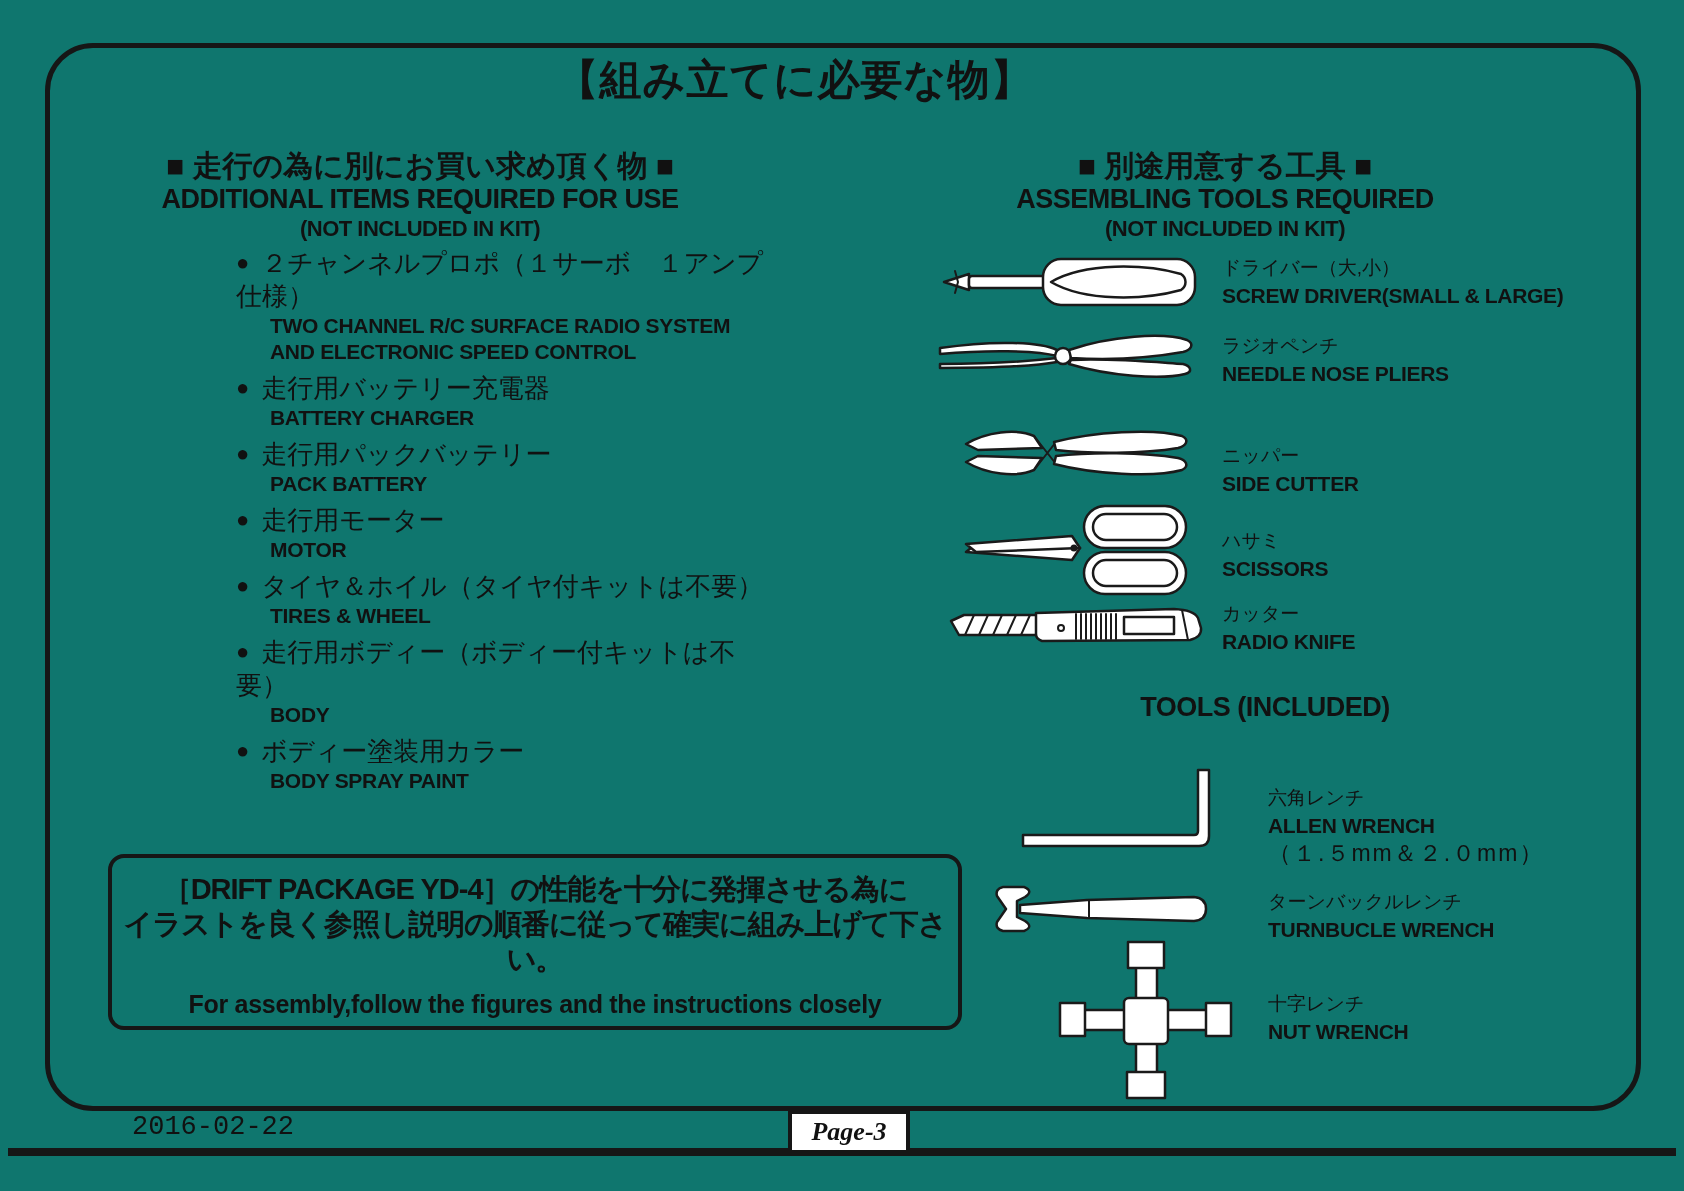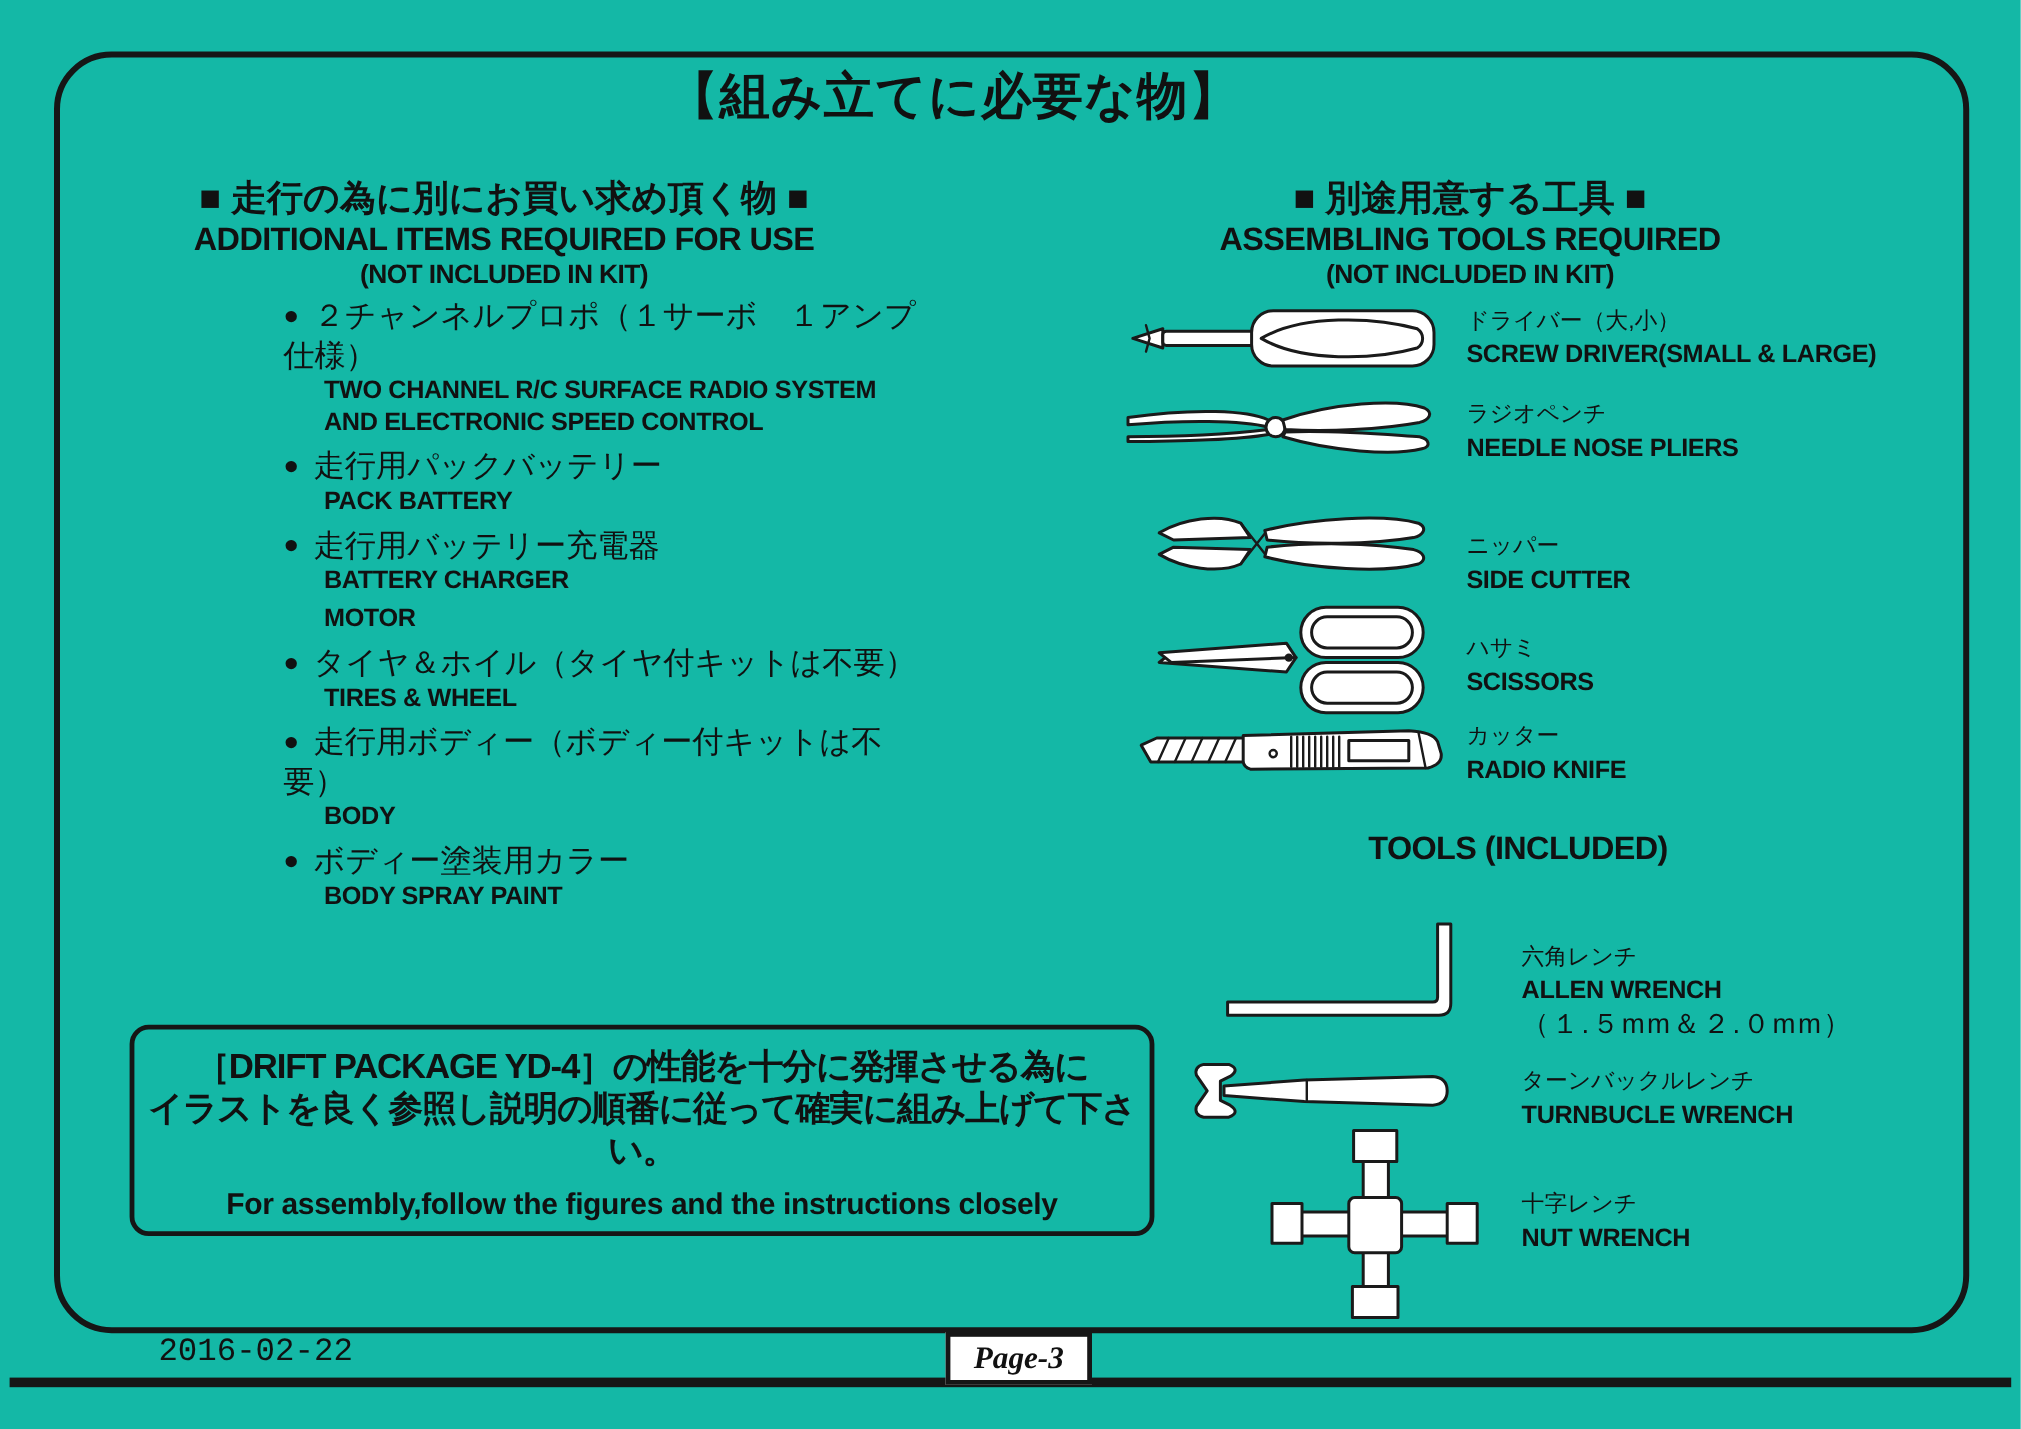--- a/index.html
+++ b/index.html
@@ -1,16 +1,16 @@
 <!DOCTYPE html>
 <html><head>
 <meta charset="utf-8">
 <style>
   html,body{margin:0;padding:0;background:#fff;}
-  .page{position:relative;width:1684px;height:1191px;background:#14b8a6;overflow:hidden;
+  .page{position:relative;width:1684px;height:1191px;background:#0f766e;overflow:hidden;
         font-family:"Liberation Sans",sans-serif;color:#111;}
   .abs{position:absolute;}
   .frame{left:45px;top:43px;width:1586px;height:1058px;border:5px solid #161616;border-radius:48px;}
   .center{text-align:center;}
   .jp-title{left:45px;top:52px;width:1500px;font-size:42px;font-weight:700;letter-spacing:1px;}
   .en-subtitle{left:45px;top:101px;width:1500px;font-size:27px;font-weight:900;letter-spacing:-0.5px;}
 
   .col-head-jp{font-size:30px;font-weight:600;line-height:36px;}
   .col-head-en{font-size:27px;font-weight:900;line-height:31px;letter-spacing:-0.5px;}
   .col-head-note{font-size:22px;font-weight:900;line-height:27px;letter-spacing:-0.5px;}
@@ -60,28 +60,29 @@
     <div class="col-head-note">(NOT INCLUDED IN KIT)</div>
   </div>
 
   <div class="abs item-list">
     <div class="item">
       <div class="item-jp"><span class="item-bullet">●</span><span>２チャンネルプロポ（１サーボ　１アンプ仕様）</span></div>
       <div class="item-en">TWO CHANNEL R/C SURFACE RADIO SYSTEM
 AND ELECTRONIC SPEED CONTROL</div>
     </div>
     <div class="item">
+      <div class="item-jp"><span class="item-bullet">●</span><span>走行用バッテリー充電器</span></div>
+      <div class="item-en">BATTERY CHARGER</div>
+    </div>
+    <div class="item">
       <div class="item-jp"><span class="item-bullet">●</span><span>走行用パックバッテリー</span></div>
       <div class="item-en">PACK BATTERY</div>
     </div>
     <div class="item">
-      <div class="item-jp"><span class="item-bullet">●</span><span>走行用バッテリー充電器</span></div>
-      <div class="item-en">BATTERY CHARGER</div>
-    </div>
-    <div class="item">
+      <div class="item-jp"><span class="item-bullet">●</span><span>走行用モーター</span></div>
       <div class="item-en">MOTOR</div>
     </div>
     <div class="item">
       <div class="item-jp"><span class="item-bullet">●</span><span>タイヤ＆ホイル（タイヤ付キットは不要）</span></div>
       <div class="item-en">TIRES &amp; WHEEL</div>
     </div>
     <div class="item">
       <div class="item-jp"><span class="item-bullet">●</span><span>走行用ボディー（ボディー付キットは不要）</span></div>
       <div class="item-en">BODY</div>
     </div>

